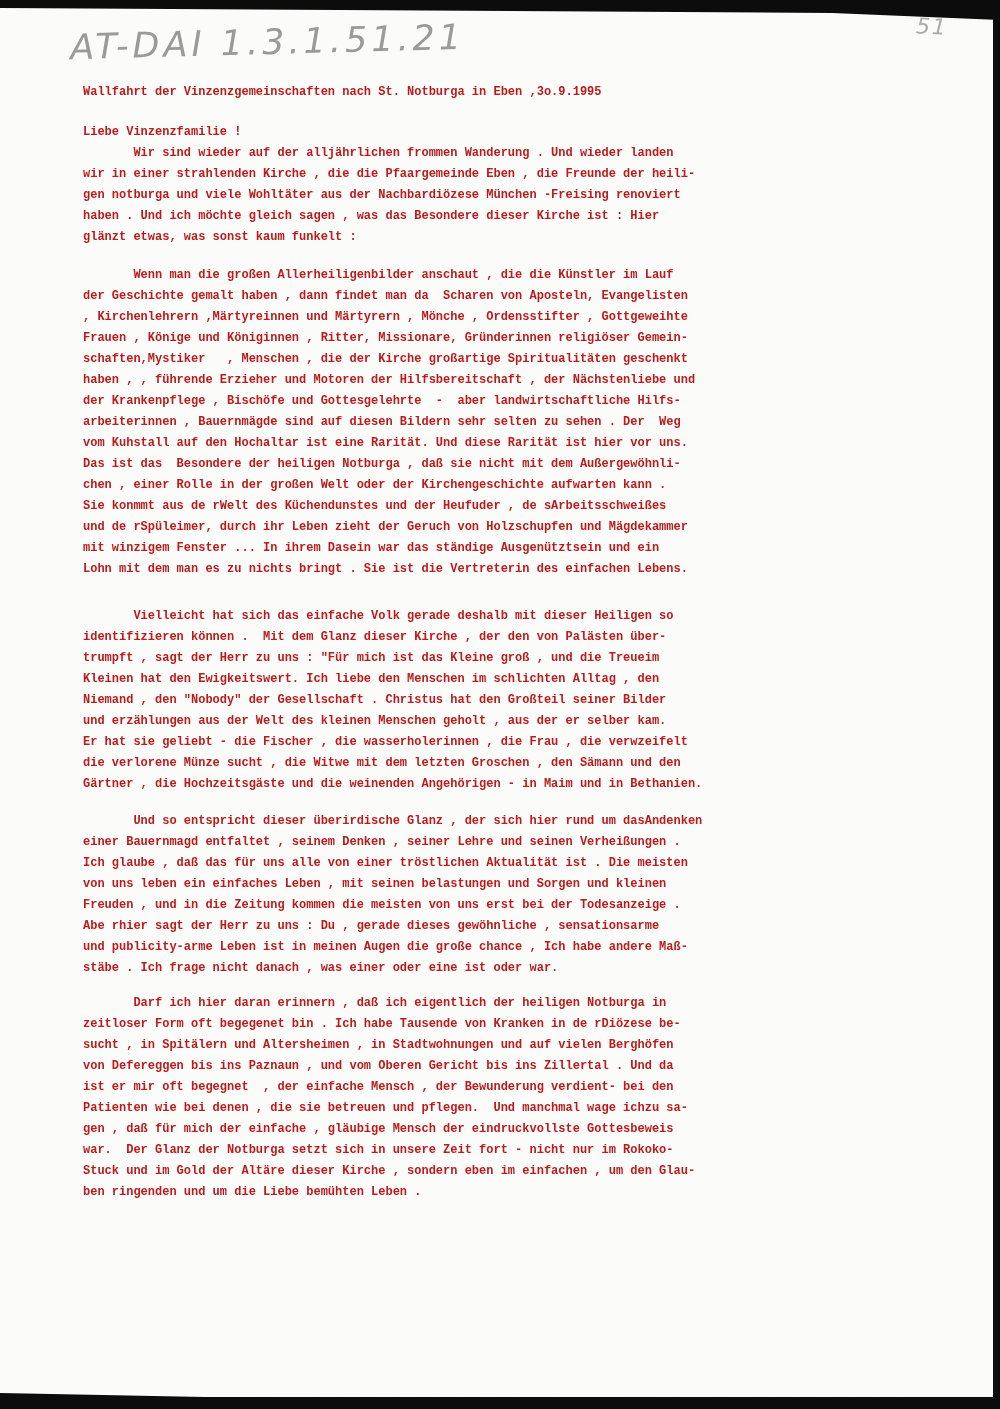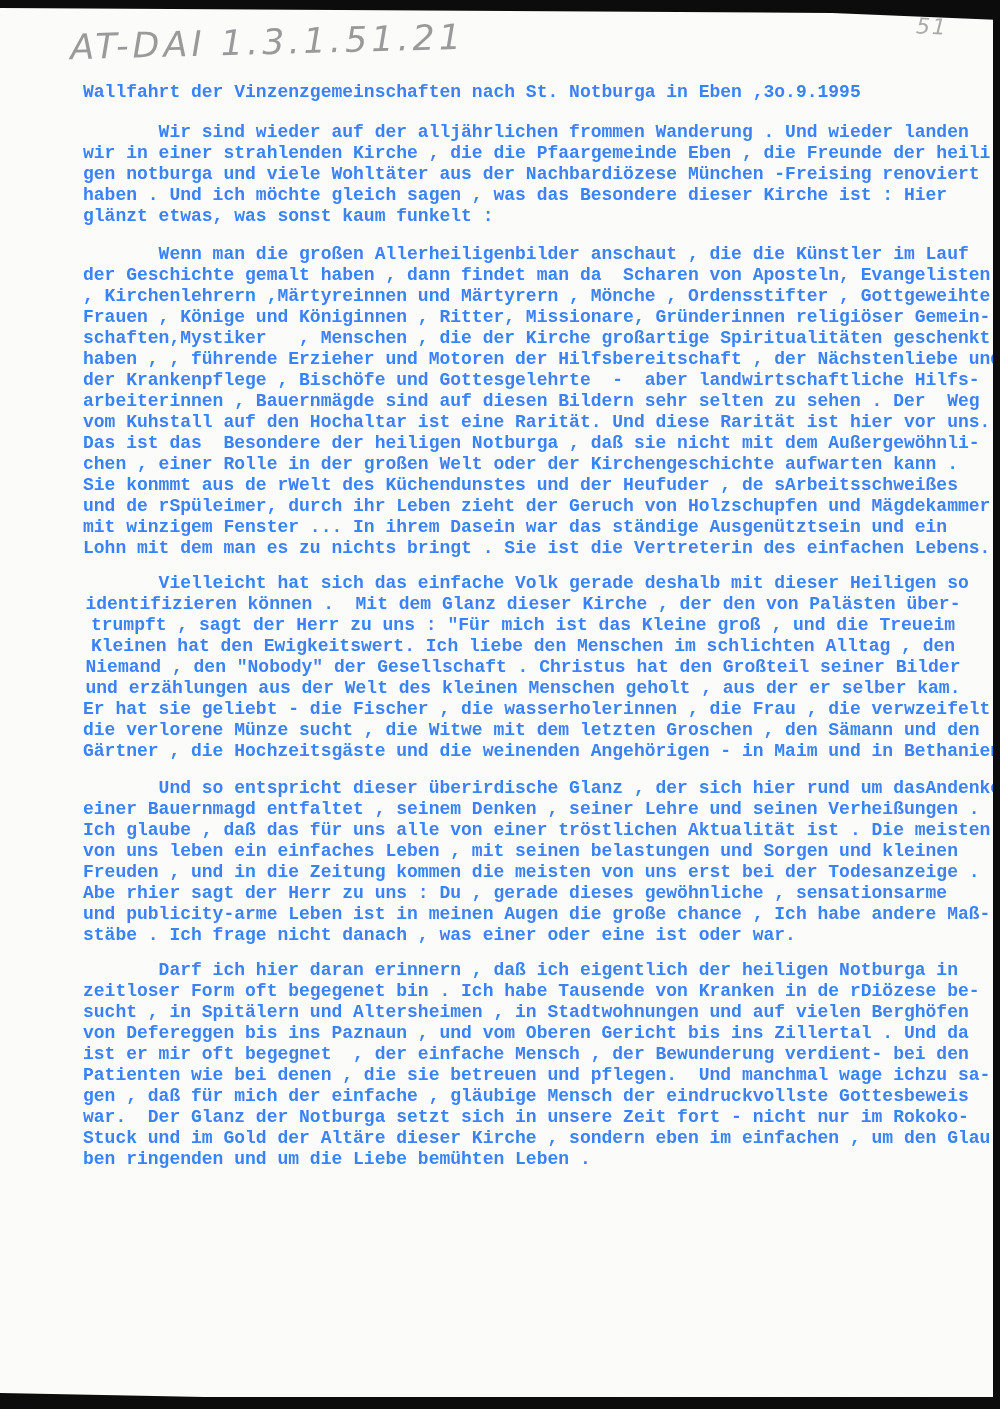--- a/index.html
+++ b/index.html
@@ -35,51 +35,52 @@
   .hw-pagenum{
     left:916px;top:8px;
     font-size:22px;
     letter-spacing:2px;
     color:#ababab;
     transform:rotate(3deg);
   }
   .text{
     position:absolute;
     left:83px;top:76px;right:32px;
-    color:#3b82f6;
-    font-size:18px;
+    color:#b91c1c;
+    font-size:12px;
     line-height:21px;
     font-weight:600;
   }
   .text pre{
     margin:0;
     font:inherit;
     white-space:pre;
   }
   pre.title{margin-bottom:19px;}
   pre.heading{margin-top:17px;}
   pre.p-wenn{margin-top:17px;}
-  pre.p-vielleicht{margin-top:14px;text-align:center;}
+  pre.p-vielleicht{margin-top:26px;}
   pre.p-undso{margin-top:16px;}
   pre.p-darf{margin-top:14px;}
   pre.p-inwenigen{margin-top:14px;}
 </style>
 </head>
 <body>
 
 <div class="scan">
   <div class="page">
 
     <div class="handwritten hw-archive">AT-DAI 1.3.1.51.21</div>
 
     <div class="handwritten hw-pagenum">51</div>
 
     <div class="text">
       <pre class="title">Wallfahrt der Vinzenzgemeinschaften nach St. Notburga in Eben ,3o.9.1995</pre>
 
+      <pre class="salutation">Liebe Vinzenzfamilie !</pre>
 
       <pre class="p-wir">       Wir sind wieder auf der alljährlichen frommen Wanderung . Und wieder landen
 wir in einer strahlenden Kirche , die die Pfaargemeinde Eben , die Freunde der heili-
 gen notburga und viele Wohltäter aus der Nachbardiözese München -Freising renoviert
 haben . Und ich möchte gleich sagen , was das Besondere dieser Kirche ist : Hier
 glänzt etwas, was sonst kaum funkelt :</pre>
 
 
       <pre class="p-wenn">       Wenn man die großen Allerheiligenbilder anschaut , die die Künstler im Lauf
 der Geschichte gemalt haben , dann findet man da  Scharen von Aposteln, Evangelisten

